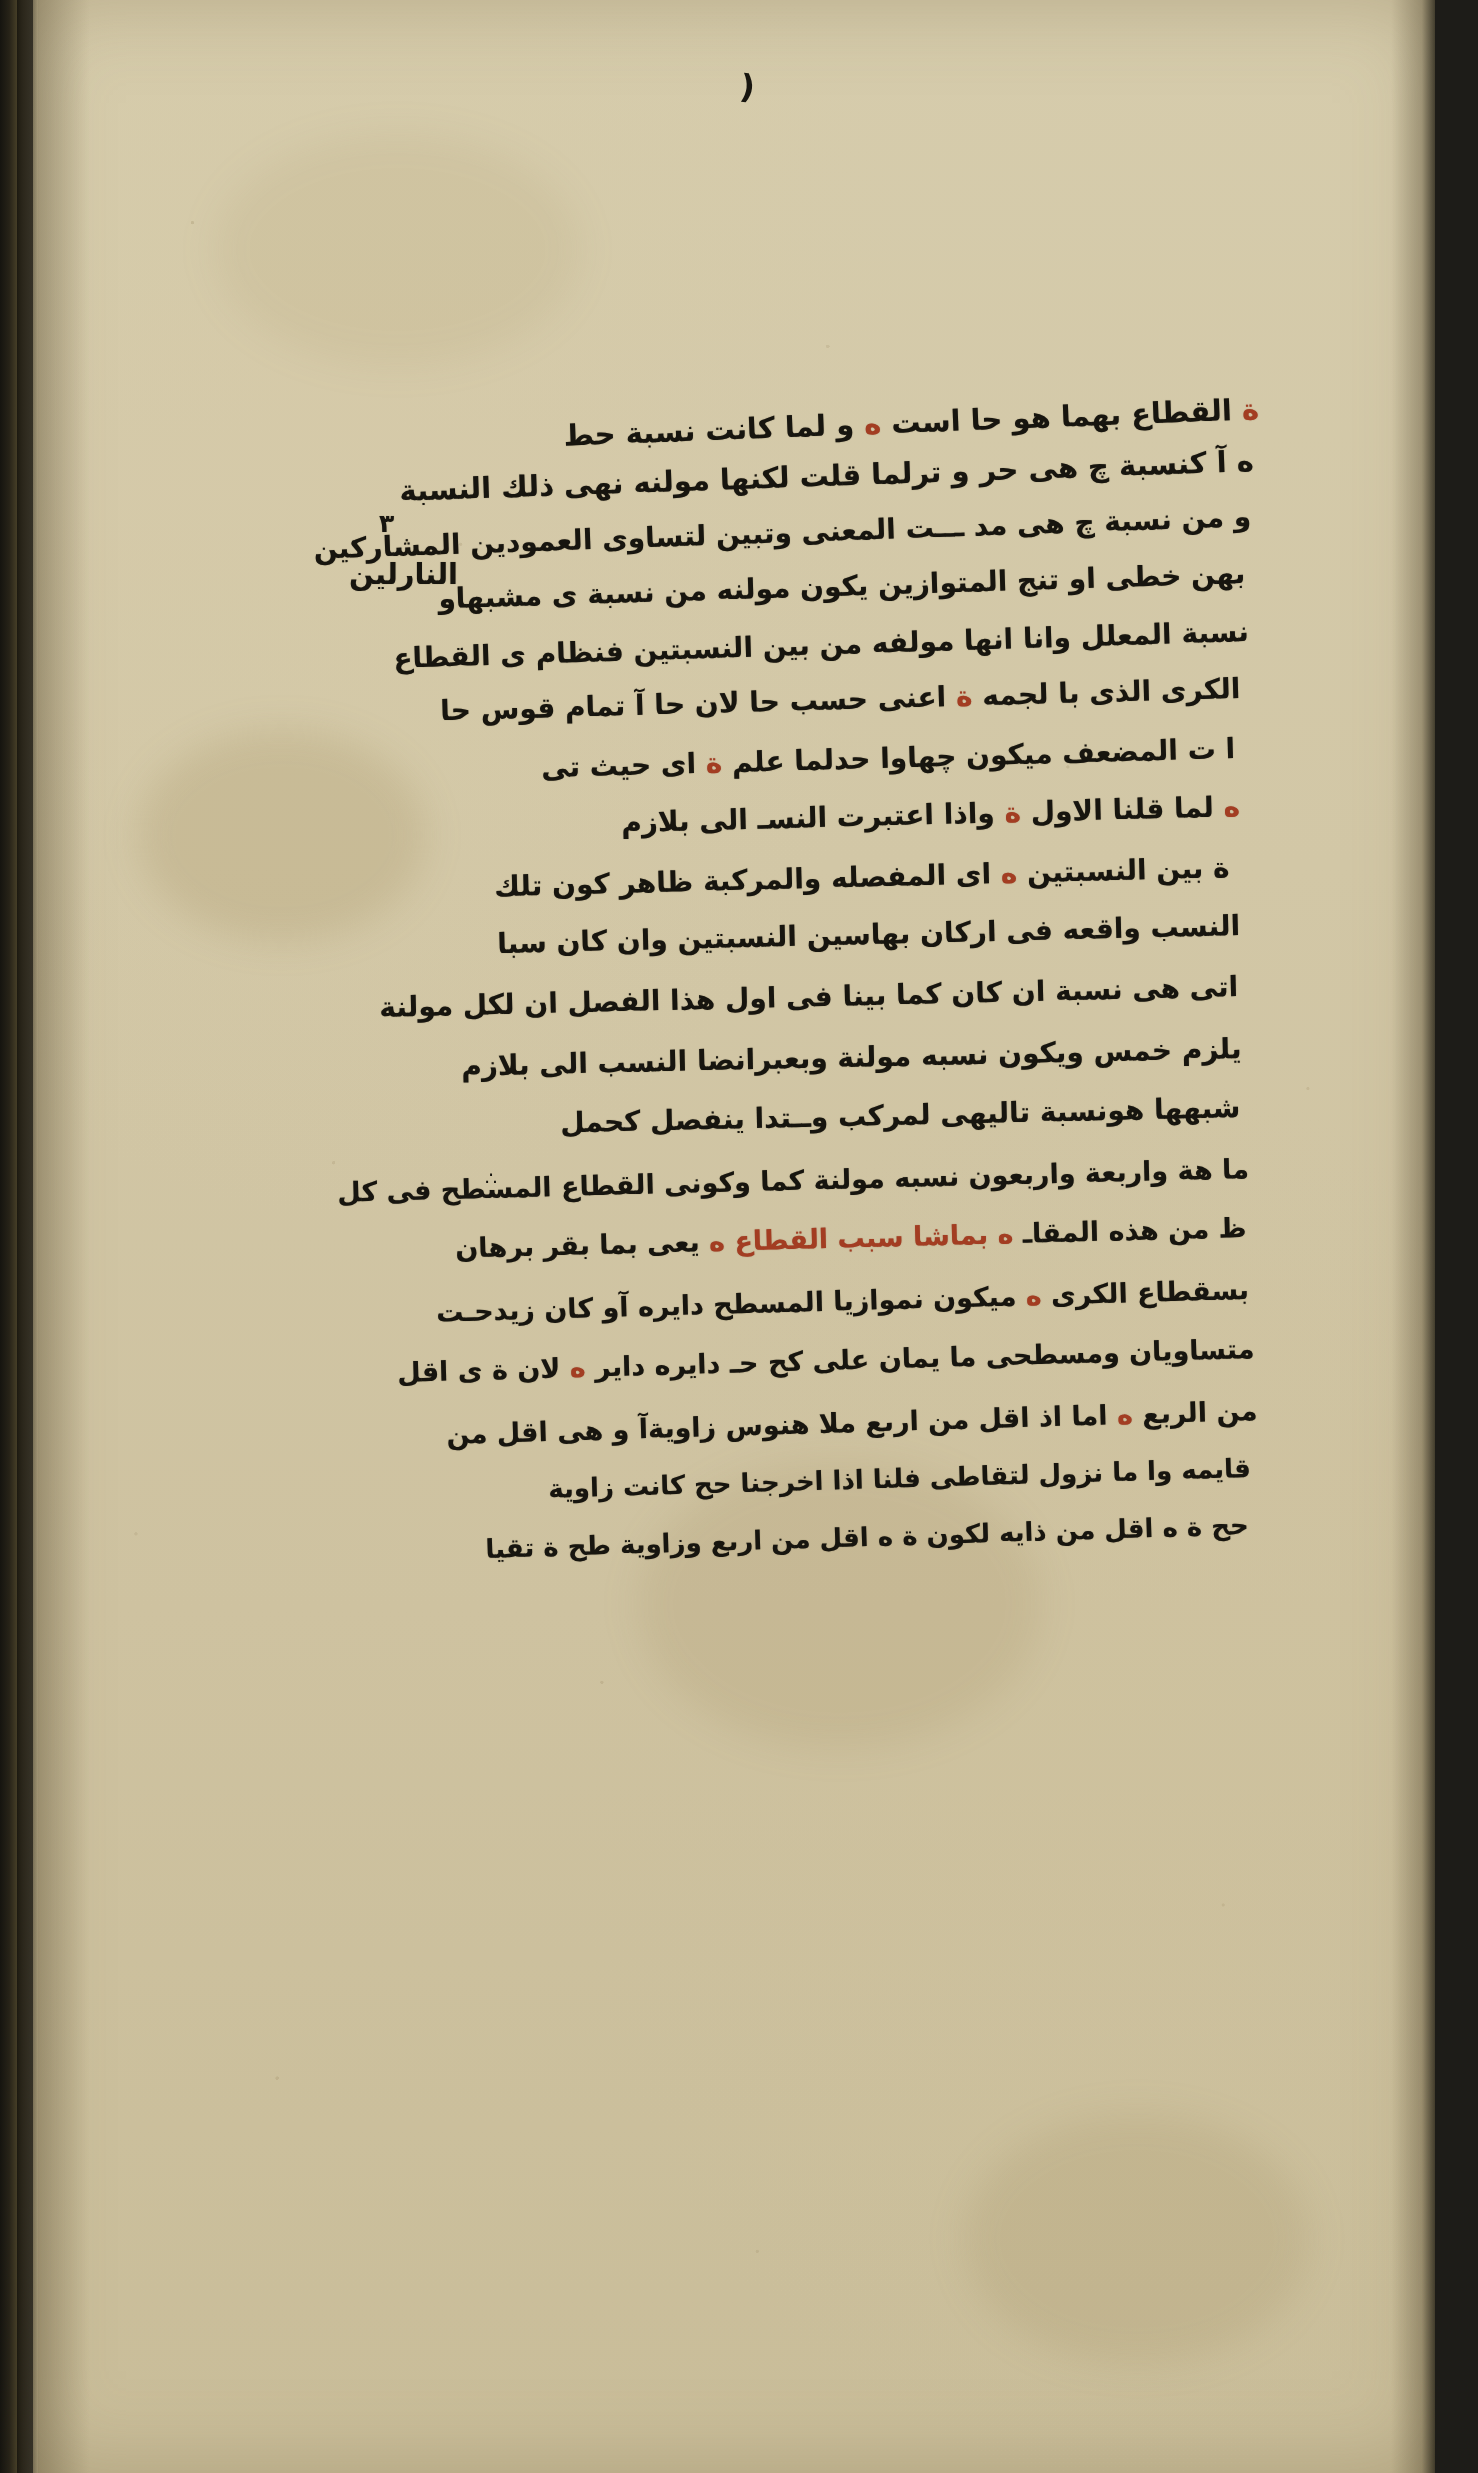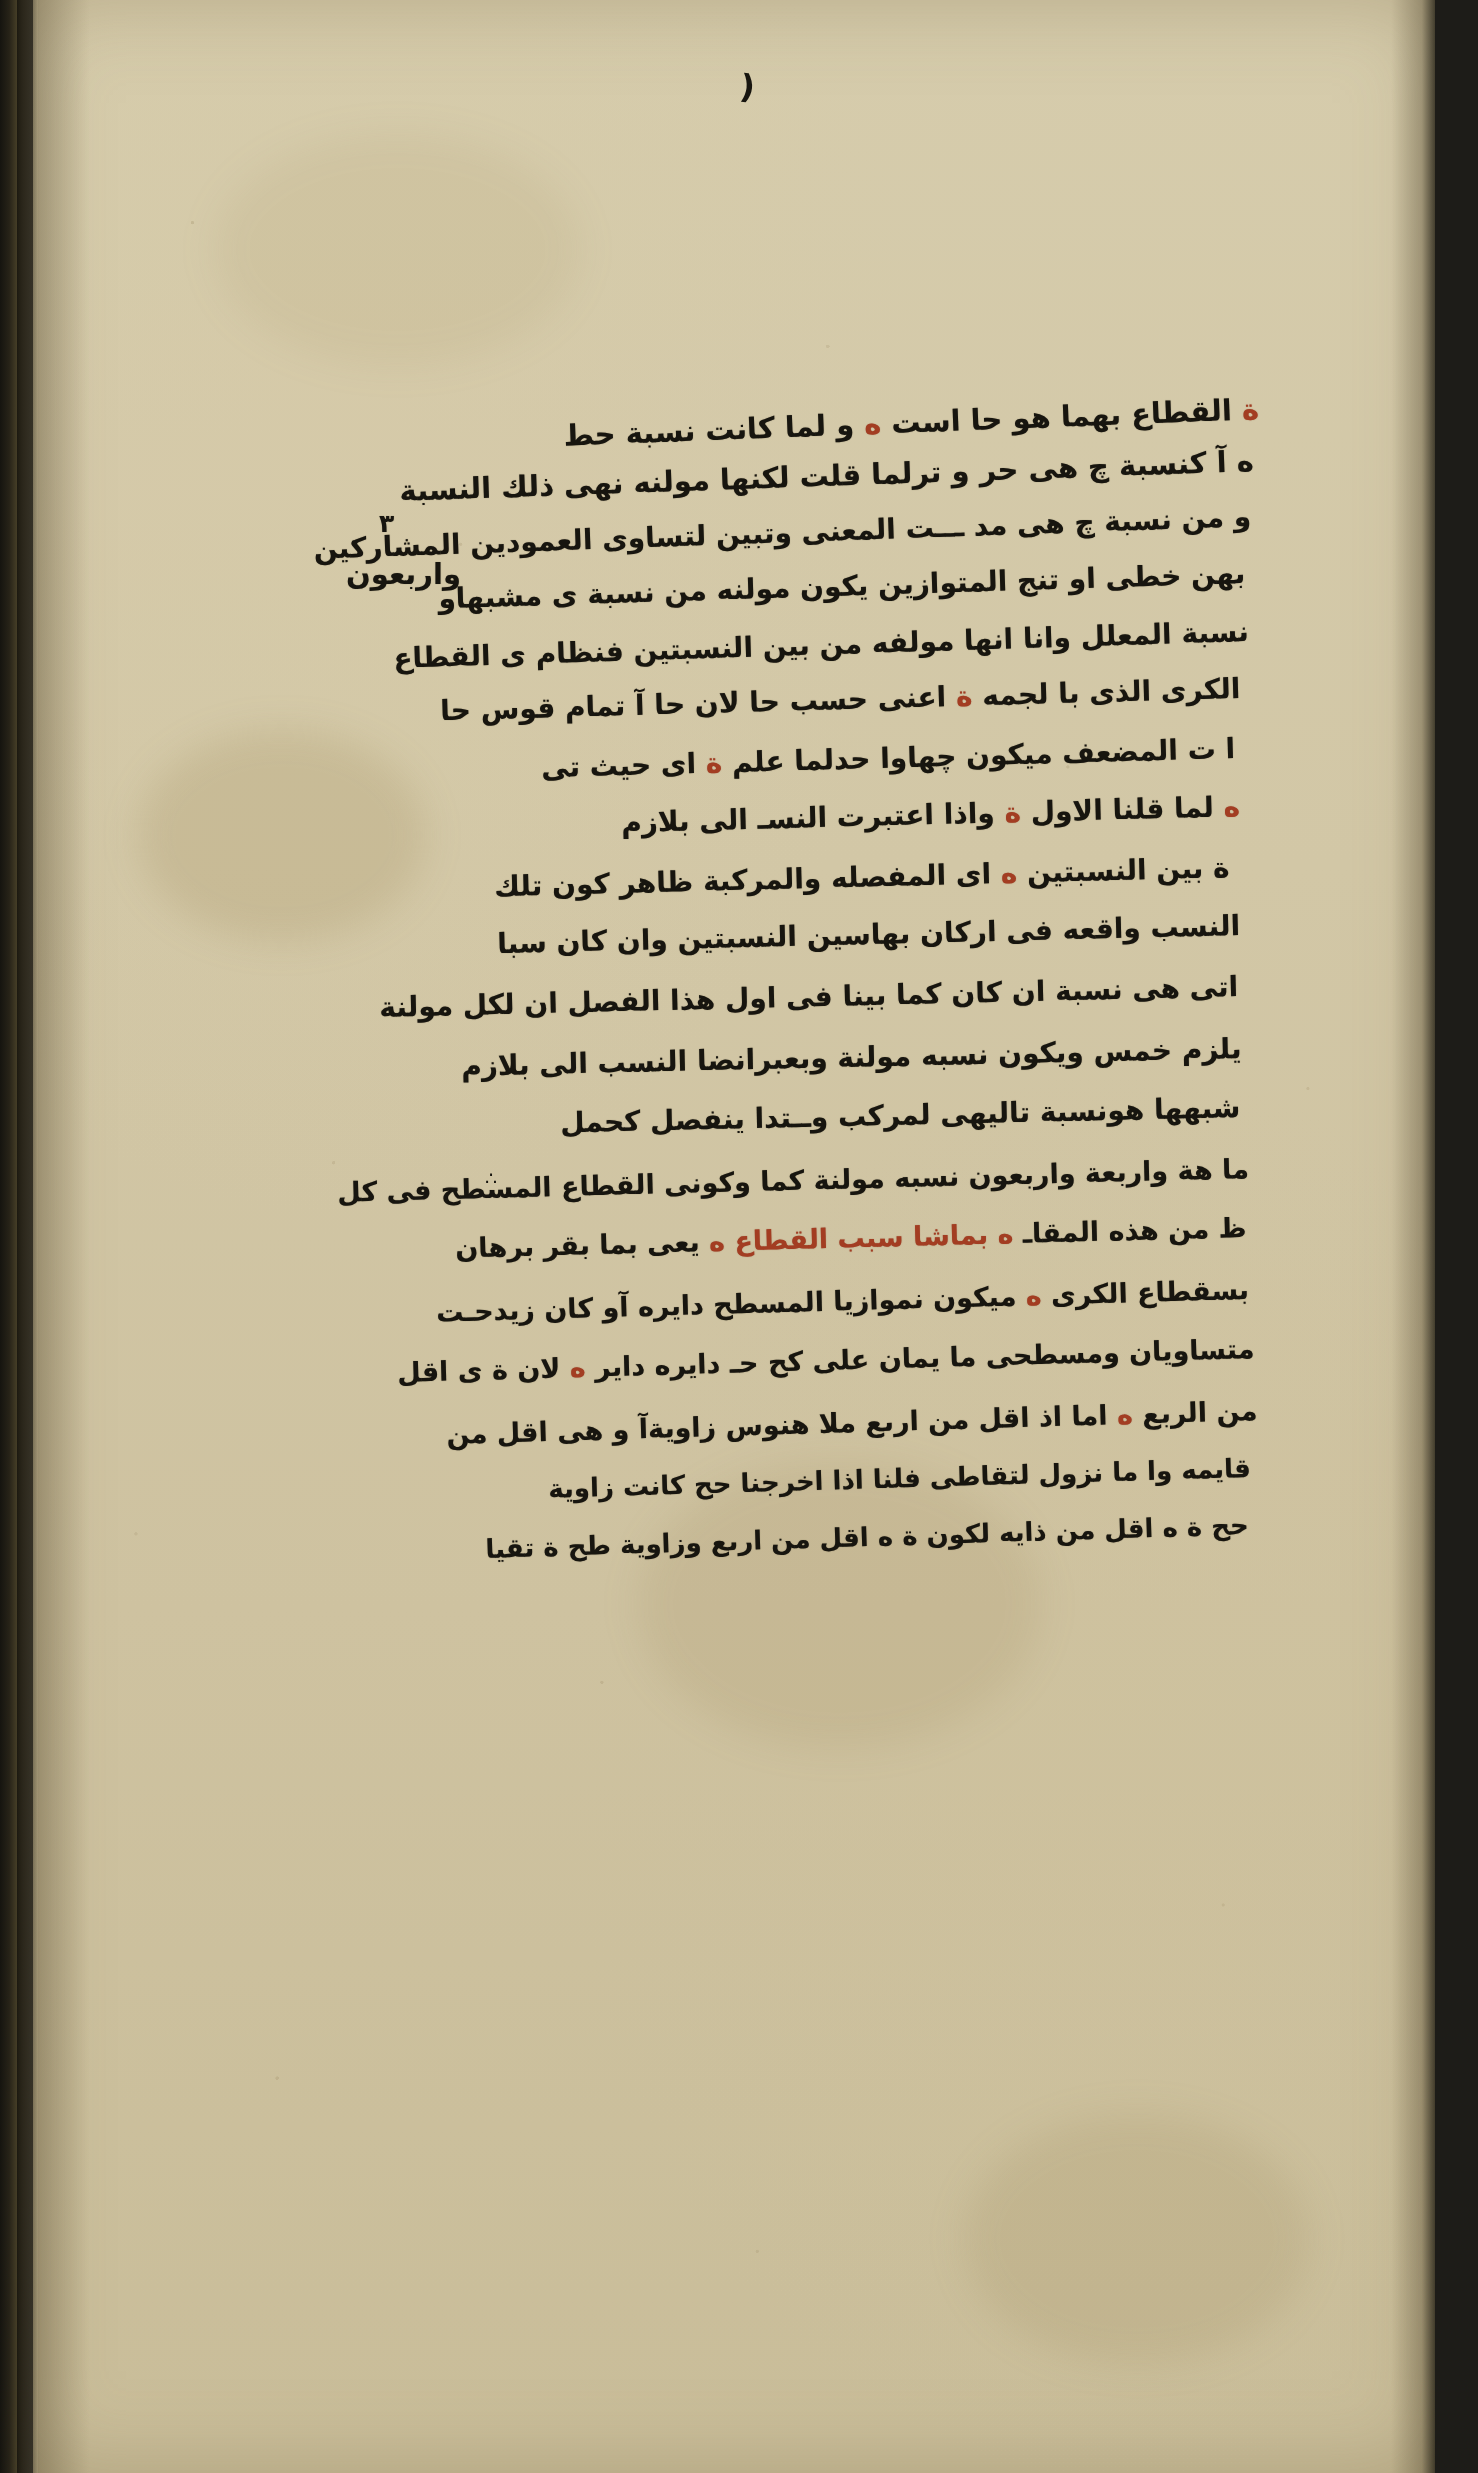--- a/index.html
+++ b/index.html
@@ -155,21 +155,21 @@
     <div class="folio-right-shadow"></div>
   </div>
 
   <div class="gutter">
     <div class="gutter-edge"></div>
   </div>
 
   <div class="catch" style="left:740px; top:67px; font-size:33px; transform:rotate(6deg);">(</div>
 
   <div class="marg" style="left:379px; top:509px; font-size:25px;">٣</div>
-  <div class="marg" style="left:317px; top:557px; font-size:29px; width:173px;">واربعون</div>
+  <div class="marg" style="left:317px; top:557px; font-size:29px; width:173px;">النارلين</div>
 
   <div class="marg-mark" style="left:485px; top:1167px;">∴</div>
 
   <div class="textblock" style="left:538px; top:384px; width:730px;"></div>
 
   <div id="lines-host">
       <div class="line" style="position: absolute; right: 220px; top: 392px; font-size: 29px; direction: rtl; transform: rotate(-2.2deg); transform-origin: right center;"><span class="rub">ة</span><span> القطاع بهما هو حا است </span><span class="rub">ه</span><span> و لما كانت نسبة حط</span></div>
       <div class="line" style="position: absolute; right: 225px; top: 444px; font-size: 29px; direction: rtl; transform: rotate(-2deg); transform-origin: right center;"><span>ه آ كنسبة چ هى حر و ترلما قلت لكنها مولنه نهى ذلك النسبة</span></div>
       <div class="line" style="position: absolute; right: 228px; top: 500px; font-size: 28px; direction: rtl; transform: rotate(-2deg); transform-origin: right center;"><span>و من نسبة چ هى مد ـــت المعنى وتبين لتساوى العمودين المشاركين</span></div>
       <div class="line" style="position: absolute; right: 234px; top: 557px; font-size: 28px; direction: rtl; transform: rotate(-1.8deg); transform-origin: right center;"><span>بهن خطى او تنج المتوازين يكون مولنه من نسبة ى مشبهاو</span></div>

